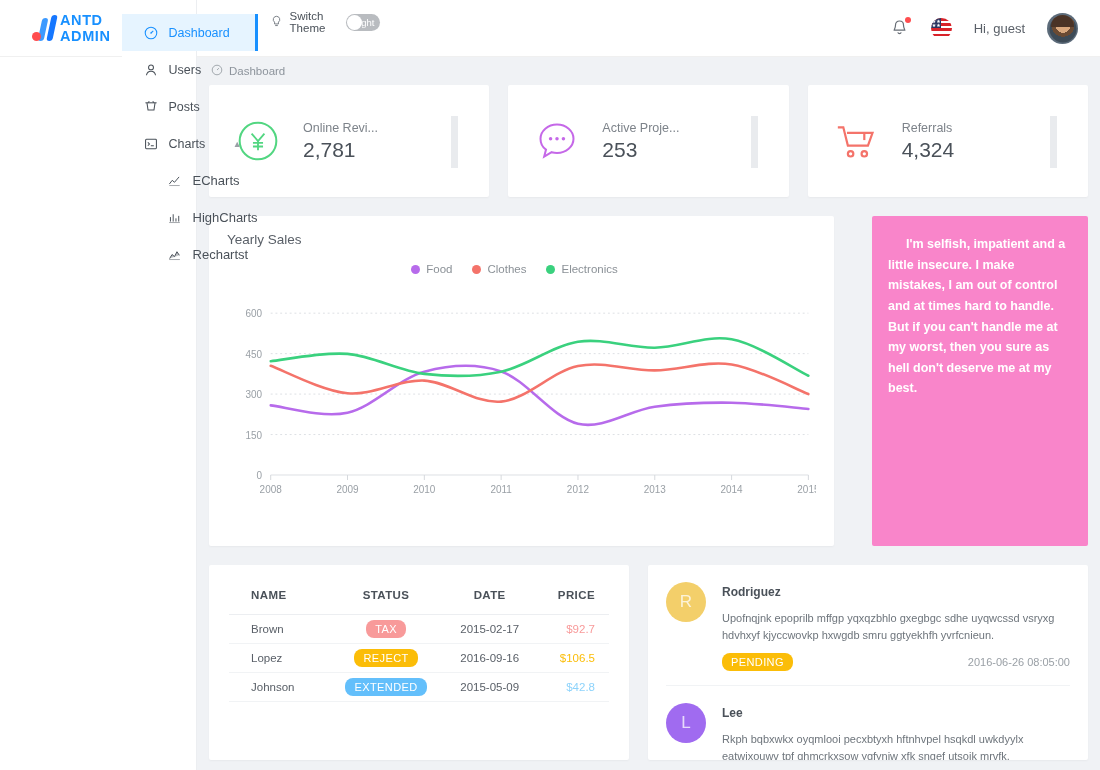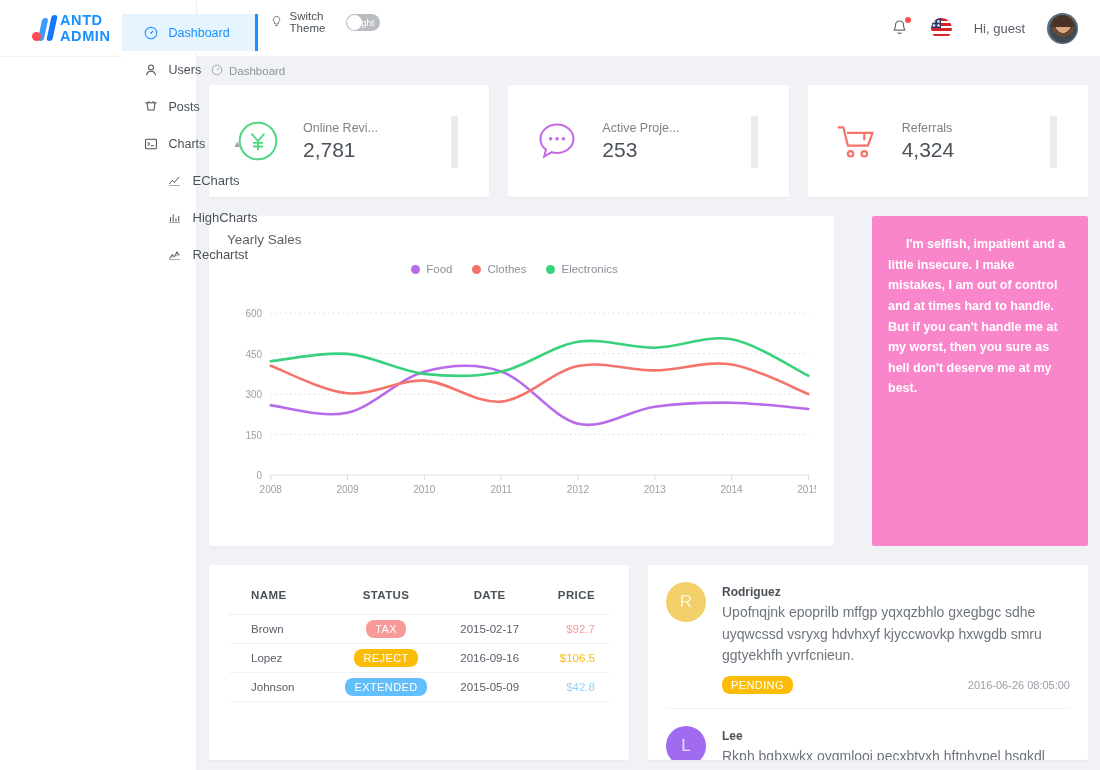--- a/index.html
+++ b/index.html
@@ -196,21 +196,21 @@
     display: flex; gap: 16px; padding: 17px 0 14px 0;
     border-bottom: 1px solid #f1f3f5;
   }
   .c-avatar {
     width: 40px; height: 40px; border-radius: 50%; flex: none;
     display:flex; align-items:center; justify-content:center;
     font-size: 17px; color: rgba(255,255,255,.75);
   }
   .c-body { flex: 1; min-width: 0; }
   .c-name { font-size: 12px; font-weight: bold; color: #4a5159; }
-  .c-text { font-size: 14px; color: #6e757c; line-height: 1.55; margin-top: 2px; }
+  .c-text { font-size: 11px; color: #6e757c; line-height: 1.55; margin-top: 10px; }
   .c-foot { display: flex; align-items: center; margin-top: 9px; }
   .c-time { margin-left: auto; font-size: 11px; color: #9aa0a6; }
 </style>
 </head>
 <body>
 
 <div id="app">
 
   <aside class="sidebar">
     <div class="logo-row">

